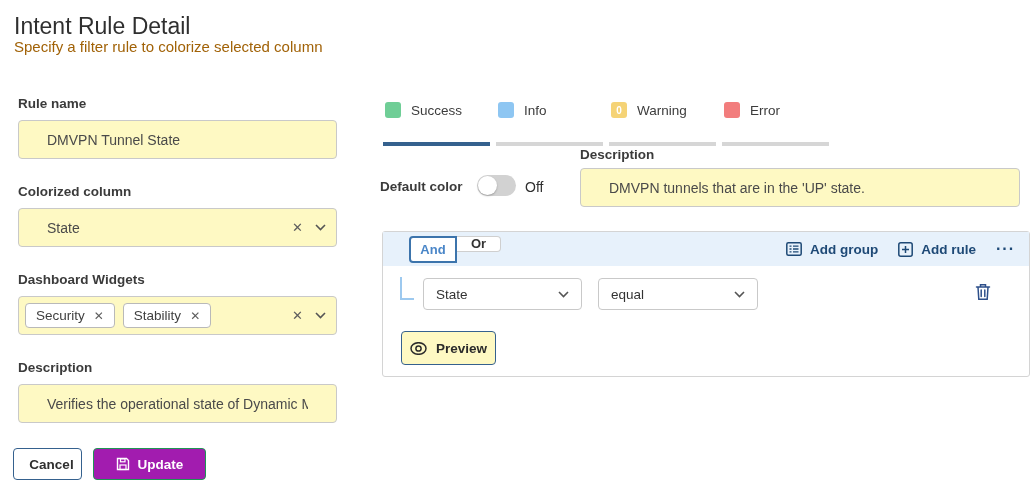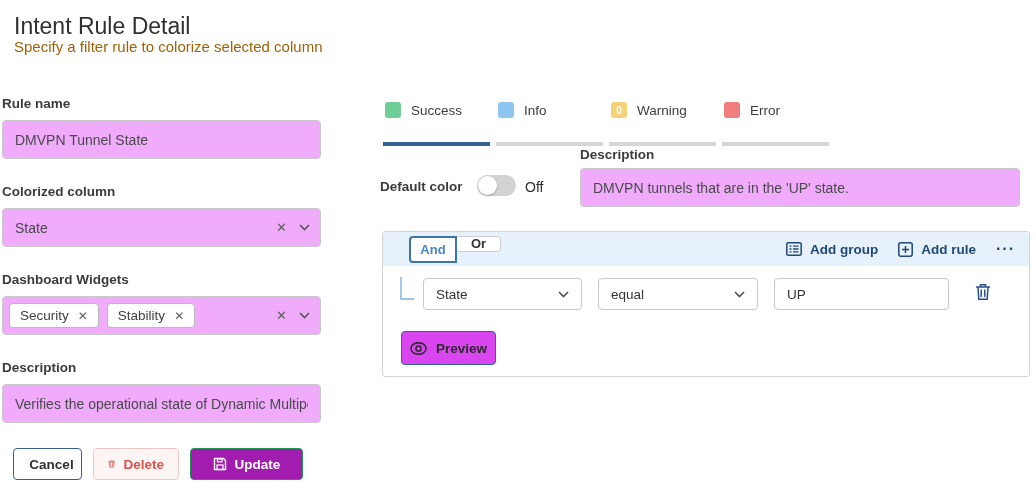--- a/index.html
+++ b/index.html
@@ -4,23 +4,23 @@
 <style>
   * { margin:0; padding:0; box-sizing:border-box; }
   html,body { width:1036px; height:499px; background:#fff; font-family:"Liberation Sans", sans-serif; }
   .app { position:relative; width:1036px; height:499px; overflow:hidden; color:#3c3c3c; }
 
   
   .page-title { position:absolute; left:14px; top:13px; font-size:23px; font-weight:400; color:#2f2f2f; }
   .page-subtitle { position:absolute; left:14px; top:38px; font-size:15px; color:#a16207; }
 
   
-  .fg { position:absolute; left:2px; width:319px; }
+  .fg { position:absolute; left:18px; width:319px; }
   .fg label { display:block; font-size:13.5px; font-weight:bold; color:#3b3b3b; margin-bottom:9px; }
-  .tbox { position:relative; width:100%; height:39px; border:1px solid #c9c9c9; border-radius:4px; background:#f0abfc; display:flex; align-items:center; padding:0 12px; font-size:14px; color:#4a4a4a; }
+  .tbox { position:relative; width:100%; height:39px; border:1px solid #c9c9c9; border-radius:4px; background:#fef9c3; display:flex; align-items:center; padding:0 28px; font-size:14px; color:#4a4a4a; }
   input.tbox { outline:none; }
   .sel-icons { position:absolute; right:10px; top:0; height:100%; display:flex; align-items:center; gap:12px; }
   .clear-x { font-size:13px; color:#5d5d5d; cursor:pointer; line-height:1; }
   .chev svg { display:block; }
 
   .tag { display:inline-flex; align-items:center; gap:9px; border:1px solid #b9b9b9; border-radius:4px; padding:4px 10px; font-size:13.5px; color:#3f3f3f; background:#fff; margin-right:8px; }
   .tag .tag-x { font-size:12px; color:#5d5d5d; cursor:pointer; }
 
   
   .footer { position:absolute; left:13px; top:448px; display:flex; gap:11px; }
@@ -57,21 +57,21 @@
   .qb-link { display:flex; align-items:flex-start; gap:8px; font-size:13.5px; font-weight:bold; color:#1e4976; cursor:pointer; }
   .qb-more { font-size:16px; font-weight:bold; letter-spacing:1px; cursor:pointer; line-height:0.4; }
 
   .connector { position:absolute; left:17px; top:45px; width:14px; height:23px; border-left:2px solid #9dc9ef; border-bottom:2px solid #9dc9ef; }
   .rule-ctrl { position:absolute; top:46px; height:32px; border:1px solid #c9c9c9; border-radius:4px; background:#fff; display:flex; align-items:center; padding:0 12px; font-size:13.5px; color:#333; }
   .rc-field { left:40px; width:159px; }
   .rc-op { left:215px; width:160px; }
   .rc-val { left:391px; width:175px; }
   .rule-ctrl .sel-icons { right:12px; gap:0; }
   .qb-trash { position:absolute; left:592px; top:51px; color:#2d4f8a; cursor:pointer; }
-  .btn-preview { position:absolute; left:18px; top:99px; width:95px; height:34px; background:#d946ef; border:1px solid #35618e; border-radius:4px; display:flex; align-items:center; justify-content:center; gap:9px; font-size:13.5px; font-weight:bold; color:#2b2b2b; cursor:pointer; }
+  .btn-preview { position:absolute; left:18px; top:99px; width:95px; height:34px; background:#fef9c3; border:1px solid #35618e; border-radius:4px; display:flex; align-items:center; justify-content:center; gap:9px; font-size:13.5px; font-weight:bold; color:#2b2b2b; cursor:pointer; }
 </style>
 </head>
 <body>
 
 <div class="app">
 
   <div class="page-title">Intent Rule Detail</div>
   <div class="page-subtitle">Specify a filter rule to colorize selected column</div>
 
   <div class="fg" style="top:96px">
@@ -121,26 +121,20 @@
     <input class="tbox" type="text" value="Verifies the operational state of Dynamic Multipoin" style="">
   </div>
 
   <div class="footer">
     <button class="btn btn-cancel">
       <svg width="13" height="13" viewBox="0 0 13 13">
           <path d="M1.5 1.5 L11.5 11.5 M11.5 1.5 L1.5 11.5" stroke="#2f2f2f" stroke-width="1.8" fill="none"></path>
         </svg>
       <span>Cancel</span>
     </button>
-    <button class="btn btn-delete">
-      <svg width="13" height="14" viewBox="0 0 13 14">
-          <path d="M1 3.2 h11 M4.5 3 V1.5 h4 V3 M2.5 3.5 l.7 9 h6.6 l.7-9 M5 5.5 v5 M8 5.5 v5" stroke="#d9534f" stroke-width="1.3" fill="none" stroke-linecap="round"></path>
-        </svg>
-      <span>Delete</span>
-    </button>
     <button class="btn btn-update">
       <svg width="14" height="14" viewBox="0 0 14 14">
           <path d="M1.5 1.5 h9 l2 2 v9 h-11 z" stroke="#fff" stroke-width="1.4" fill="none"></path>
           <rect x="4" y="8" width="6" height="4.5" fill="none" stroke="#fff" stroke-width="1.2"></rect>
           <rect x="4.5" y="1.8" width="4.5" height="3" fill="none" stroke="#fff" stroke-width="1.2"></rect>
         </svg>
       <span>Update</span>
     </button>
   </div>
 
@@ -232,21 +226,20 @@
     <div class="rule-ctrl rc-op">
       <span>equal</span>
       <span class="sel-icons">
           <span class="chev">
         <svg width="11" height="7" viewBox="0 0 11 7">
               <polyline points="1,1 5.5,5.5 10,1" fill="none" stroke="#555" stroke-width="1.6"></polyline>
             </svg>
       </span>
         </span>
     </div>
-    <input class="rule-ctrl rc-val" type="text" value="UP" style="">
 
     <span class="qb-trash">
       <svg width="16" height="18" viewBox="0 0 16 18">
           <path d="M1.5 4 h13 M5.5 3.8 V1.8 h5 v2 M3 4.2 l.8 12 h8.4 l.8-12 M6.2 7 v6.5 M9.8 7 v6.5" stroke="#2d4f8a" stroke-width="1.5" fill="none" stroke-linecap="round"></path>
         </svg>
     </span>
 
     <button class="btn-preview">
       <svg width="17" height="13" viewBox="0 0 17 13">
           <ellipse cx="8.5" cy="6.5" rx="7.5" ry="5.8" fill="none" stroke="#2b2b2b" stroke-width="1.5"></ellipse>

